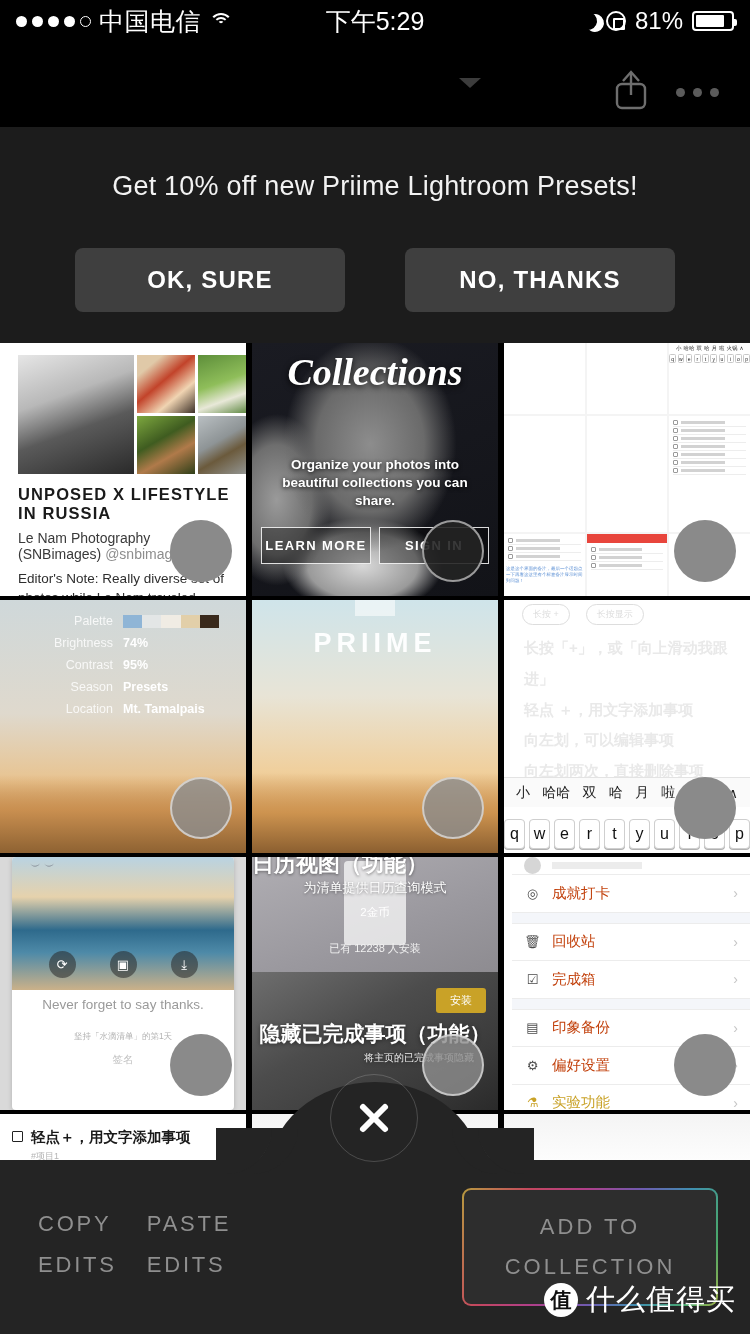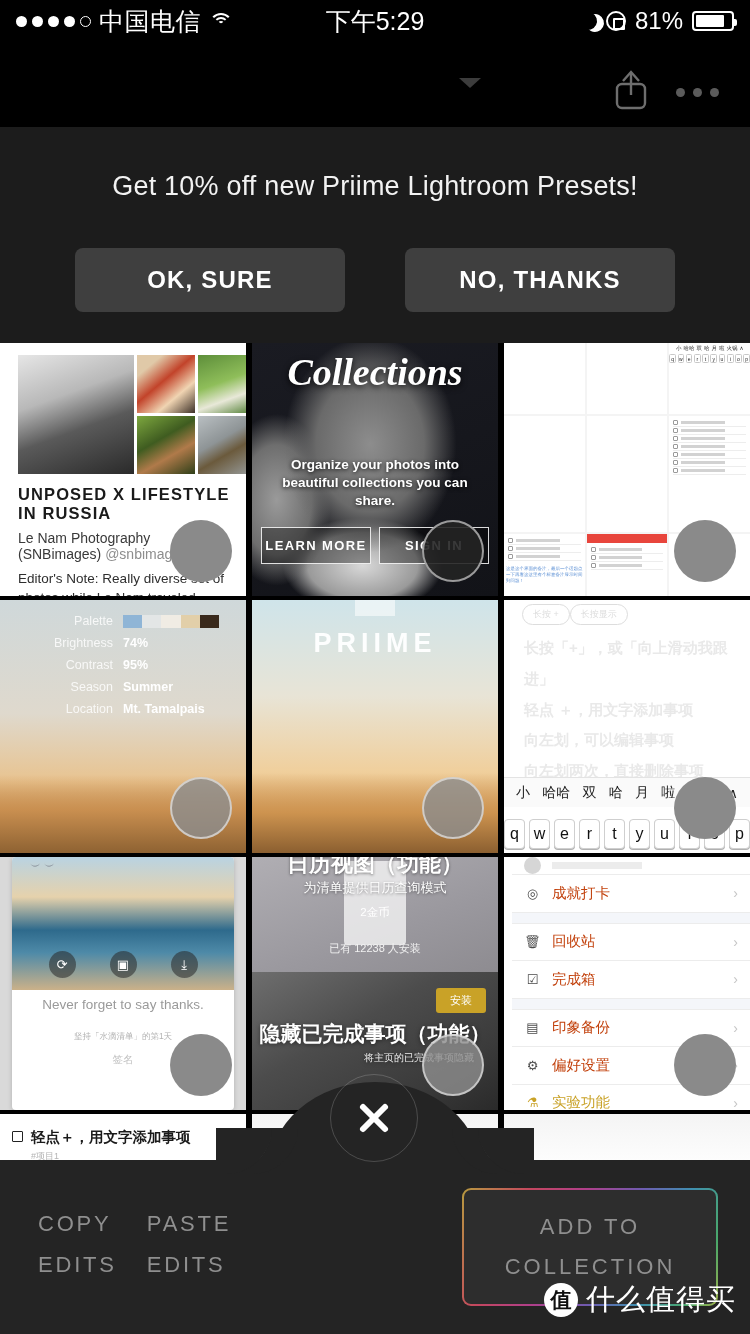--- a/index.html
+++ b/index.html
@@ -152,21 +152,21 @@
   .c5{ background:linear-gradient(180deg,#cfe4ea 0%,#e8e4d6 38%,#f0cf9c 68%,#cf9554 100%); }
   .c5 .mark{ position:absolute; top:-2px; left:50%; transform:translateX(-50%);
     width:40px; height:18px; background:rgba(255,255,255,.55); }
   .c5 .brand{ position:absolute; top:28px; left:0; width:100%; text-align:center;
     font-size:27px; font-weight:bold; letter-spacing:5px; color:rgba(255,255,255,.95); }
   .c5 .ridge{ position:absolute; left:0; bottom:0; width:100%; height:80px;
     background:linear-gradient(180deg,rgba(206,146,83,0) 0%, #cd934f 50%, #8b5f30 100%); }
 
   
   .c6{ background:#fff; }
-  .c6 .chips{ display:flex; gap:0; padding:4px 10px 0 10px; }
+  .c6 .chips{ display:flex; gap:16px; padding:4px 10px 0 10px; }
   .c6 .chips span{ border:1px solid #ddd; border-radius:12px; font-size:9px;
     color:#ddd; padding:3px 10px; }
   .c6 .task{ padding:8px 12px 0 12px; font-size:15px; color:#e9e9e9; font-weight:bold; line-height:2.05; }
   .c6 .kbar{ position:absolute; bottom:46px; left:0; width:100%; height:30px;
     background:#fafafa; border-top:1px solid #e3e3e3; display:flex; align-items:center;
     justify-content:space-around; font-size:14px; color:#222; padding:0 6px; }
   .c6 .krow{ position:absolute; bottom:4px; left:0; width:100%; display:flex; gap:4px;
     justify-content:center; }
   .c6 .krow span{ width:22px; height:30px; background:#fff; border:1px solid #cfcfcf;
     border-radius:4px; display:flex; align-items:center; justify-content:center;
@@ -187,21 +187,21 @@
   .c7 .t2{ text-align:center; font-size:13.5px; color:#9a9a9a; margin-top:7px; }
   .c7 .t3{ text-align:center; font-size:8.5px; color:#b3b3b3; margin-top:19px; }
   .c7 .t4{ text-align:center; font-size:10.5px; color:#c2c2c2; margin-top:10px; }
 
   
   .c8{ background:#8b8b8b; }
   .c8 .top{ position:absolute; top:0; left:0; width:100%; height:118px;
     background:linear-gradient(160deg,#b0aeb3 0%,#9a989e 60%,#8d8b90 100%); }
   .c8 .phone{ position:absolute; left:50%; transform:translateX(-50%); top:4px;
     width:62px; height:84px; background:rgba(250,250,250,.75); border-radius:4px; }
-  .c8 .h1{ position:absolute; top:-8px; left:0; width:100%; text-align:center;
+  .c8 .h1{ position:absolute; top:-8px; left:0; width:100%; text-align:left;
     font-size:22px; font-weight:bold; color:#fff; text-shadow:0 1px 3px rgba(0,0,0,.45); }
   .c8 .s1{ position:absolute; top:22px; left:0; width:100%; text-align:center;
     font-size:13px; color:#fff; text-shadow:0 1px 3px rgba(0,0,0,.45); }
   .c8 .coin{ position:absolute; top:48px; left:0; width:100%; text-align:center;
     font-size:11.5px; color:#fff; }
   .c8 .inst{ position:absolute; top:84px; left:0; width:100%; text-align:center;
     font-size:11px; color:#f1f1f1; }
   .c8 .bot{ position:absolute; top:115px; left:0; width:100%; height:138px;
     background:linear-gradient(150deg,#6e6e6e 0%,#4c4c4c 40%,#3b3b3b 75%,#2a2a2a 100%); }
   .c8 .btn-install{ position:absolute; right:12px; top:131px; background:#c9a227;
@@ -478,21 +478,21 @@
       <div class="row">
         <div class="k">Brightness</div>
         <div class="v">74%</div>
       </div>
       <div class="row">
         <div class="k">Contrast</div>
         <div class="v">95%</div>
       </div>
       <div class="row">
         <div class="k">Season</div>
-        <div class="v">Summer</div>
+        <div class="v">Presets</div>
       </div>
       <div class="row">
         <div class="k">Location</div>
         <div class="v">Mt. Tamalpais</div>
       </div>
     </div>
     <div class="sel-circle"></div>
   </div>
 
   <div class="cell c5">

